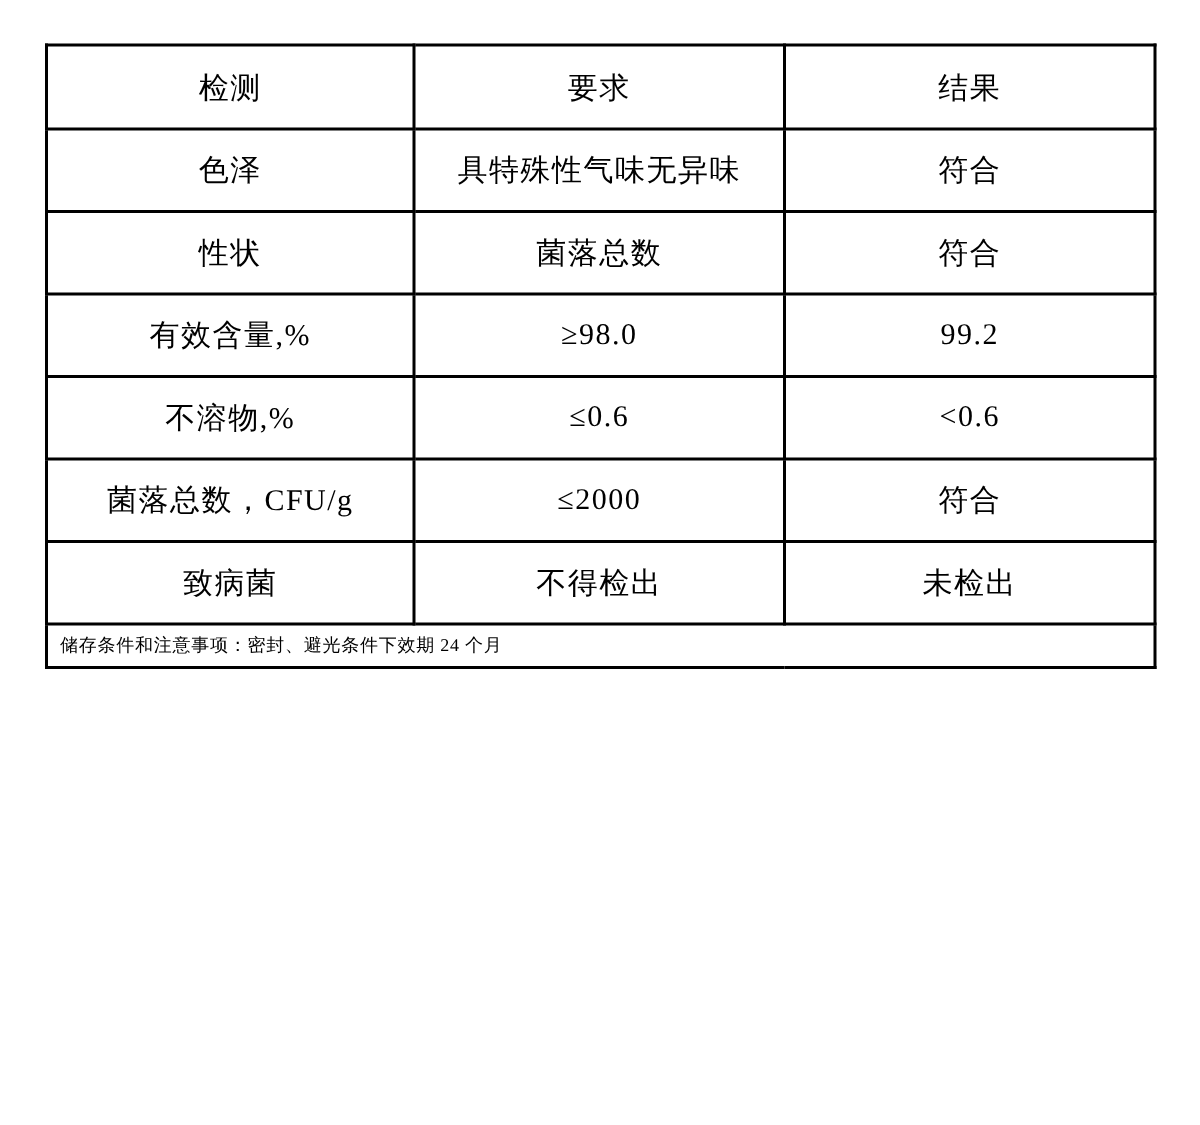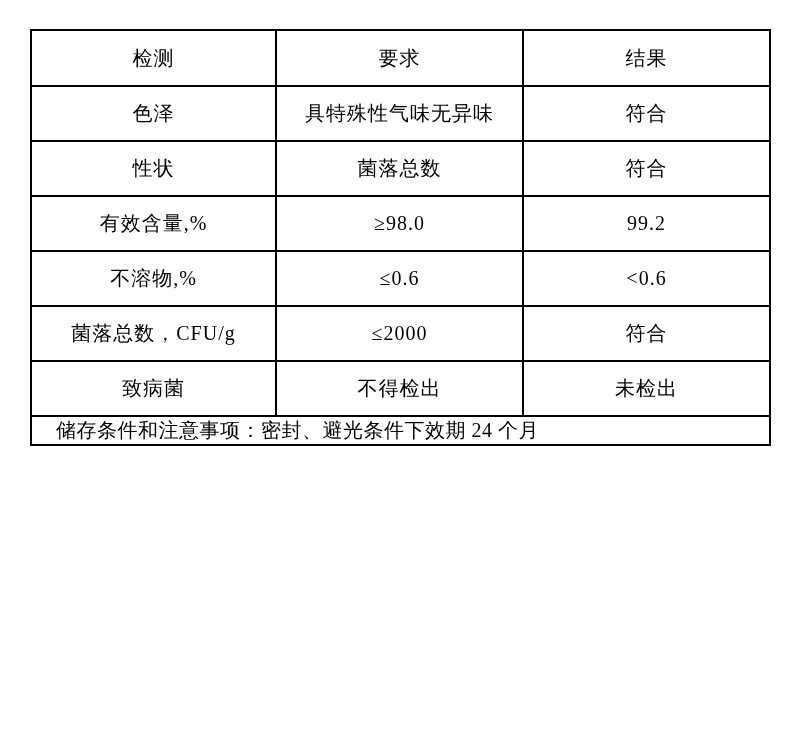--- a/index.html
+++ b/index.html
@@ -37,22 +37,22 @@
     letter-spacing: 1px;
     padding: 0;
     overflow: hidden;
     white-space: nowrap;
   }
   .inspection-table thead tr { height: 56px; }
   .inspection-table tbody tr { height: 55px; border-radius: 21px; }
   .inspection-table tfoot tr { height: 29px; }
   .inspection-table tfoot td {
     text-align: left;
-    font-size: 20px;
-    padding-left: 24px;
+    font-size: 12px;
+    padding-left: 8px;
     letter-spacing: 0.5px;
   }
 </style>
 </head>
 <body>
 
 <div class="doc-page">
   <table class="inspection-table">
     <colgroup>
       <col class="c1">

